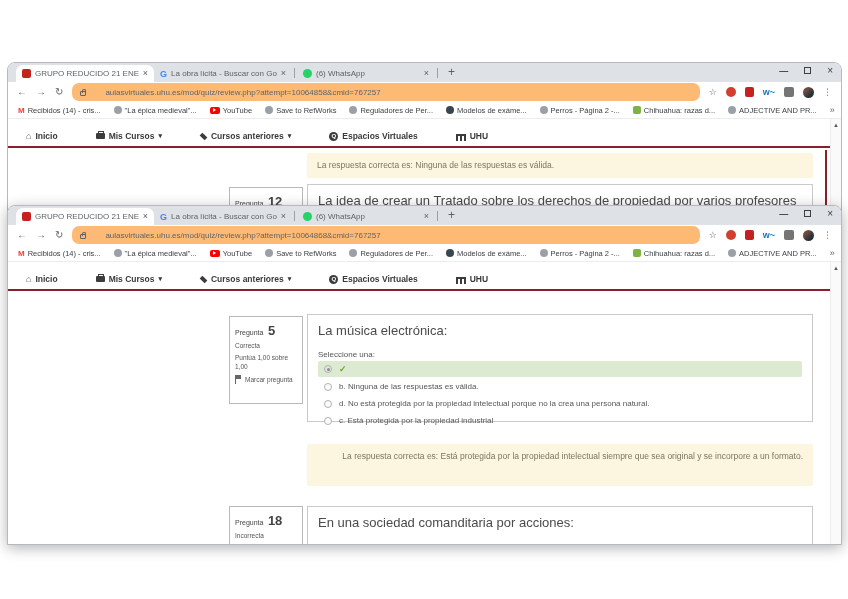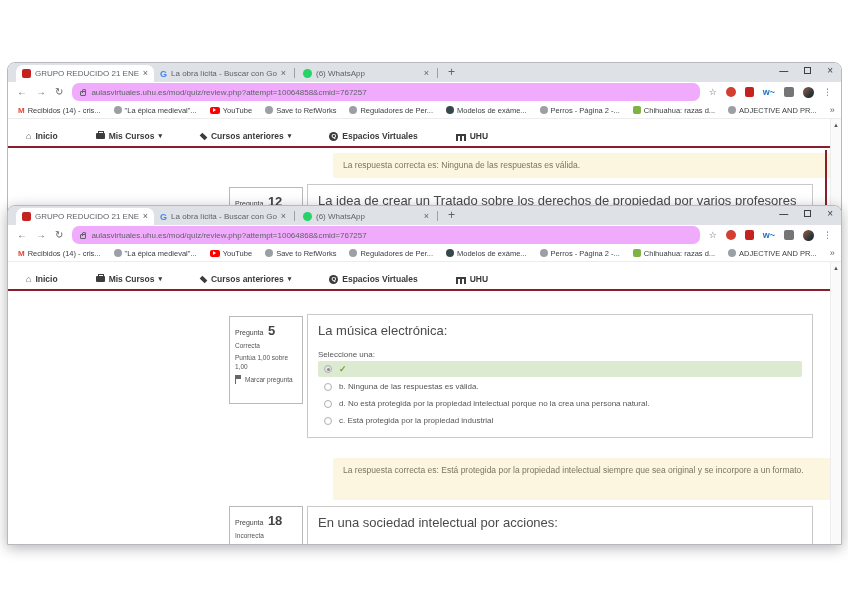--- a/index.html
+++ b/index.html
@@ -27,22 +27,22 @@
   .newtab { font-size:12px; color:#5f6368; margin:0 0 2px 8px; align-self:center; }
   .wincontrols { position:absolute; right:8px; top:2px; display:flex; gap:16px; align-items:center;
                  color:#3c4043; font-size:9px; }
   .wc-min { font-weight:bold; }
   .wc-restore { width:7px; height:7px; border:1px solid #3c4043; }
   .wc-close { font-size:10px; }
 
   .toolbar { position:absolute; top:19px; left:0; right:0; height:20px; background:#fff;
              display:flex; align-items:center; padding:0 9px; gap:9px; }
   .navbtn { color:#5f6368; font-size:10px; line-height:1; }
-  .omnibox { flex:1; height:18px; background:#f0abfc; border-radius:7px; display:flex;
-             align-items:center; padding:0 8px; gap:5px; font-size:8px; color:#5f6368;
+  .omnibox { flex:1; height:18px; background:#fdba74; border-radius:7px; display:flex;
+             align-items:center; padding:0 8px; gap:19px; font-size:8px; color:#5f6368;
              white-space:nowrap; overflow:hidden; }
   .lock { width:6px; height:5px; border:1px solid #5f6368; border-radius:1px; position:relative; margin-top:2px; }
   .lock::before { content:""; position:absolute; left:1px; top:-3px; width:2px; height:3px;
                   border:1px solid #5f6368; border-bottom:none; border-radius:2px 2px 0 0; }
   .star { color:#5f6368; font-size:9px; }
   .ext { width:10px; height:10px; border-radius:50%; }
   .ext-abp { background:#d23f31; }
   .ext-red { width:9px; height:10px; border-radius:2px; background:#c5221f; }
   .ext-w { background:none; color:#1a73c7; font-size:9px; font-weight:bold; width:auto; height:auto; }
   .ext-puzzle { background:#757575; border-radius:2px; }
@@ -79,21 +79,21 @@
                background:repeating-linear-gradient(90deg,#3c3c3c 0 2px,transparent 2px 4px); }
   .caret { font-size:7px; }
 
   .scrollbar { position:absolute; top:56px; right:0; bottom:0; width:11px; background:#fafafa;
                border-left:1px solid #ededed; text-align:center; }
   .scroll-up { font-size:6px; color:#555; padding-top:3px; display:block; }
 
   .content { position:absolute; top:87px; left:0; right:11px; bottom:0; overflow:hidden; background:#fff; }
 
   .feedback-box { position:absolute; left:299px; width:506px; background:#fcf6e1;
-                  border-radius:2px; padding:6px 10px; font-size:8.5px; color:#7b7560; line-height:1.55;margin-left:26px; }
+                  border-radius:2px; padding:6px 10px; font-size:8.5px; color:#7b7560; line-height:1.55; }
   .qinfo { position:absolute; left:221px; width:74px; background:#fff; border:1px solid #b9b9b9;
            padding:4px 5px; color:#444; }
   .qinfo .qlabel { font-size:7px; }
   .qinfo .qnum { font-size:13px; font-weight:bold; }
   .qinfo .qmeta { font-size:6.5px; color:#555; margin-top:3px; line-height:1.35; }
   .flagrow { display:flex; align-items:center; gap:3px; margin-top:4px; font-size:6.5px; color:#555; }
   .flag-icon { width:7px; height:9px; position:relative; }
   .flag-icon::before { content:""; position:absolute; left:0; top:0; width:1px; height:9px; background:#666; }
   .flag-icon::after  { content:""; position:absolute; left:1px; top:0; width:5px; height:4px; background:#666; }
 
@@ -357,54 +357,54 @@
           <span class="qnum">5</span>
         </div>
         <div class="qmeta">Correcta</div>
         <div class="qmeta">Puntúa 1,00 sobre 1,00</div>
         <div class="flagrow">
           <span class="flag-icon"></span>
           <span>Marcar pregunta</span>
         </div>
       </div>
 
-      <div class="qbody" style="top:21px; height:124px;">
+      <div class="qbody" style="top:21px; height:108px;">
         <div class="qtext">La música electrónica:</div>
         <div class="qprompt">Seleccione una:</div>
         <div class="opt correct">
           <span class="radio checked"></span>
           <span class="check">✓</span>
         </div>
         <div class="opt">
           <span class="radio"></span>
           <span>b. Ninguna de las respuestas es válida.</span>
         </div>
         <div class="opt">
           <span class="radio"></span>
           <span>d. No está protegida por la propiedad intelectual porque no la crea una persona natural.</span>
         </div>
         <div class="opt">
           <span class="radio"></span>
           <span>c. Está protegida por la propiedad industrial</span>
         </div>
       </div>
 
-      <div class="feedback-box" style="top:165px; min-height:42px;">
+      <div class="feedback-box" style="top:151px; min-height:42px;text-align:right;">
         <span>La respuesta correcta es: Está protegida por la propiedad intelectual siempre que sea original y se incorpore a un formato.</span>
       </div>
 
       <div class="qinfo" style="top:213px; height:70px;">
         <div>
           <span class="qlabel">Pregunta</span>
           <span class="qnum">18</span>
         </div>
         <div class="qmeta">Incorrecta</div>
       </div>
 
       <div class="qbody" style="top:213px; height:70px;">
-        <div class="qtext">En una sociedad intelectual por acciones:</div>
+        <div class="qtext">En una sociedad comanditaria por acciones:</div>
         <div class="qprompt" style="color:#aaa;">Seleccione una:</div>
       </div>
 
     </div>
   </div>
 
 </div>
 
 </body></html>

